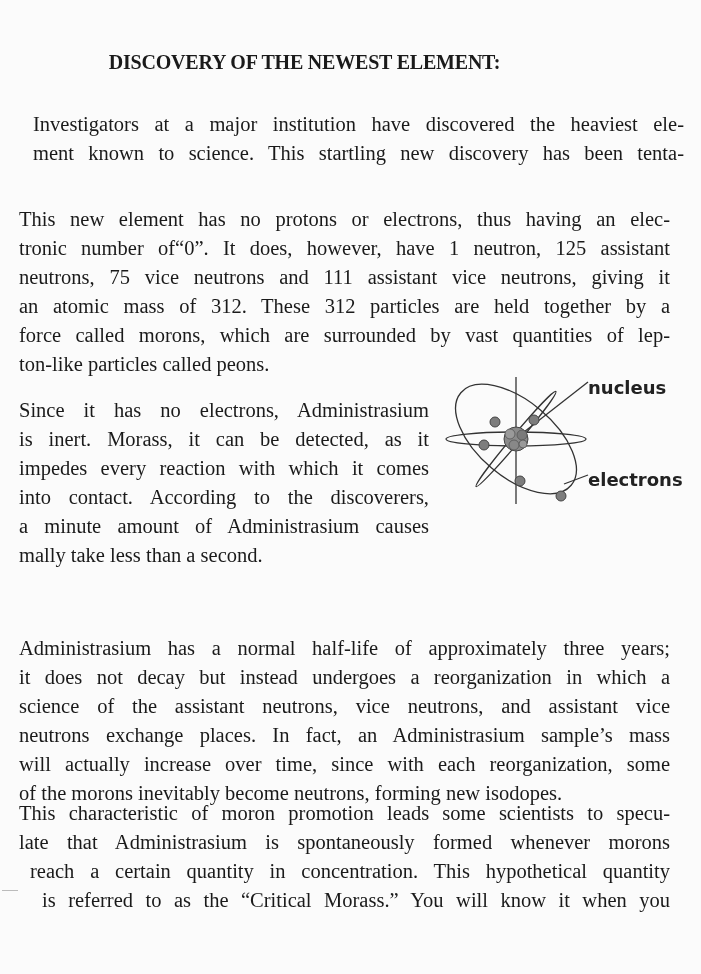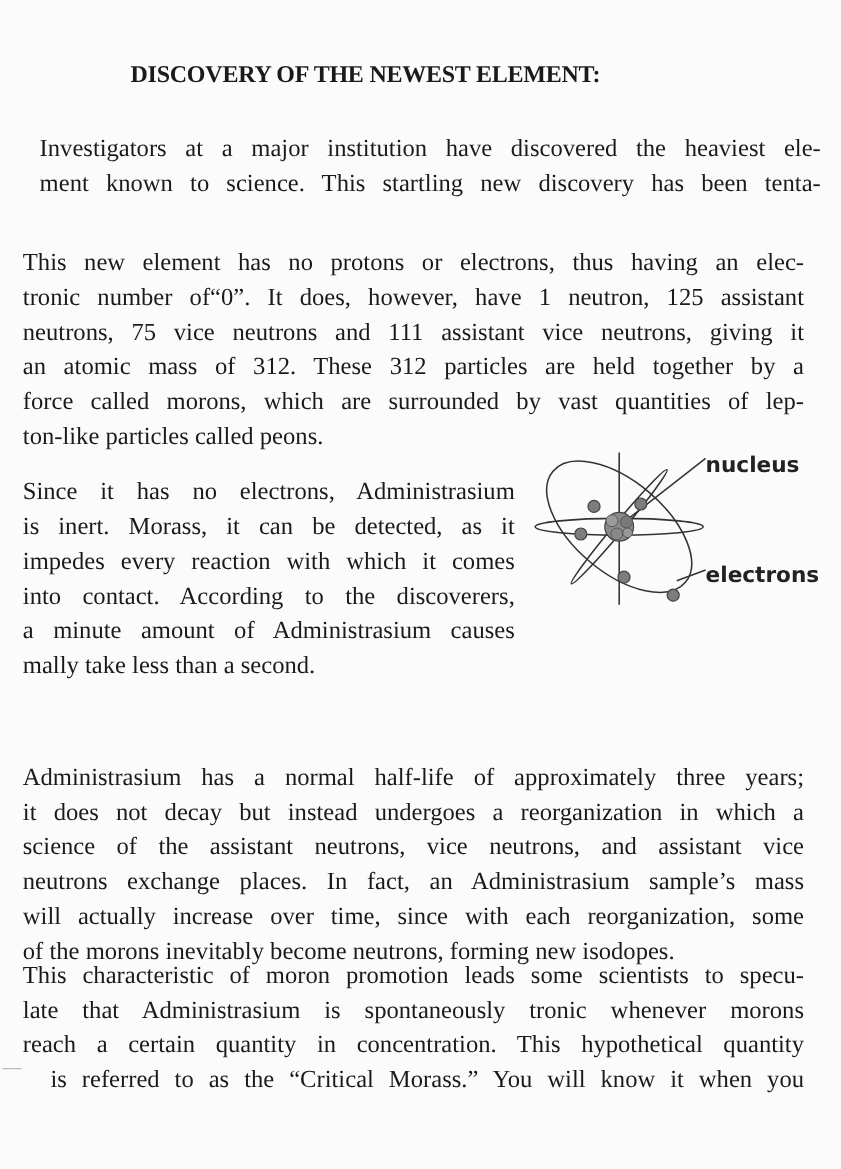--- a/index.html
+++ b/index.html
@@ -100,18 +100,18 @@
   <span class="line" style="white-space: normal;">Administrasium has a normal half-life of approximately three years;</span>
   <span class="line" style="white-space: normal;">it does not decay but instead undergoes a reorganization in which a</span>
   <span class="line" style="white-space: normal;">science of the assistant neutrons, vice neutrons, and assistant vice</span>
   <span class="line" style="white-space: normal;">neutrons exchange places. In fact, an Administrasium sample’s mass</span>
   <span class="line" style="white-space: normal;">will actually increase over time, since with each reorganization, some</span>
   <span class="line last" style="white-space: normal;">of the morons inevitably become neutrons, forming new isodopes.</span>
 </div>
 
 <div class="para" id="p5">
   <span class="line" style="white-space: normal;">This characteristic of moron promotion leads some scientists to specu-</span>
-  <span class="line" style="white-space: normal;">late that Administrasium is spontaneously tronic whenever morons</span>
-  <span class="line" style="white-space: normal;">reach a certain quantity in concentration. This hypothetical quantity</span>
+  <span class="line" style="white-space: normal;">late that Administrasium is spontaneously formed whenever morons</span>
+  <span class="line" style="white-space: normal; margin-left: 11px;">reach a certain quantity in concentration. This hypothetical quantity</span>
   <span class="line" style="white-space: normal; margin-left: 23px;">is referred to as the “Critical Morass.” You will know it when you</span>
 </div>
 
 <div class="margin-mark"></div>
 
 </body></html>

